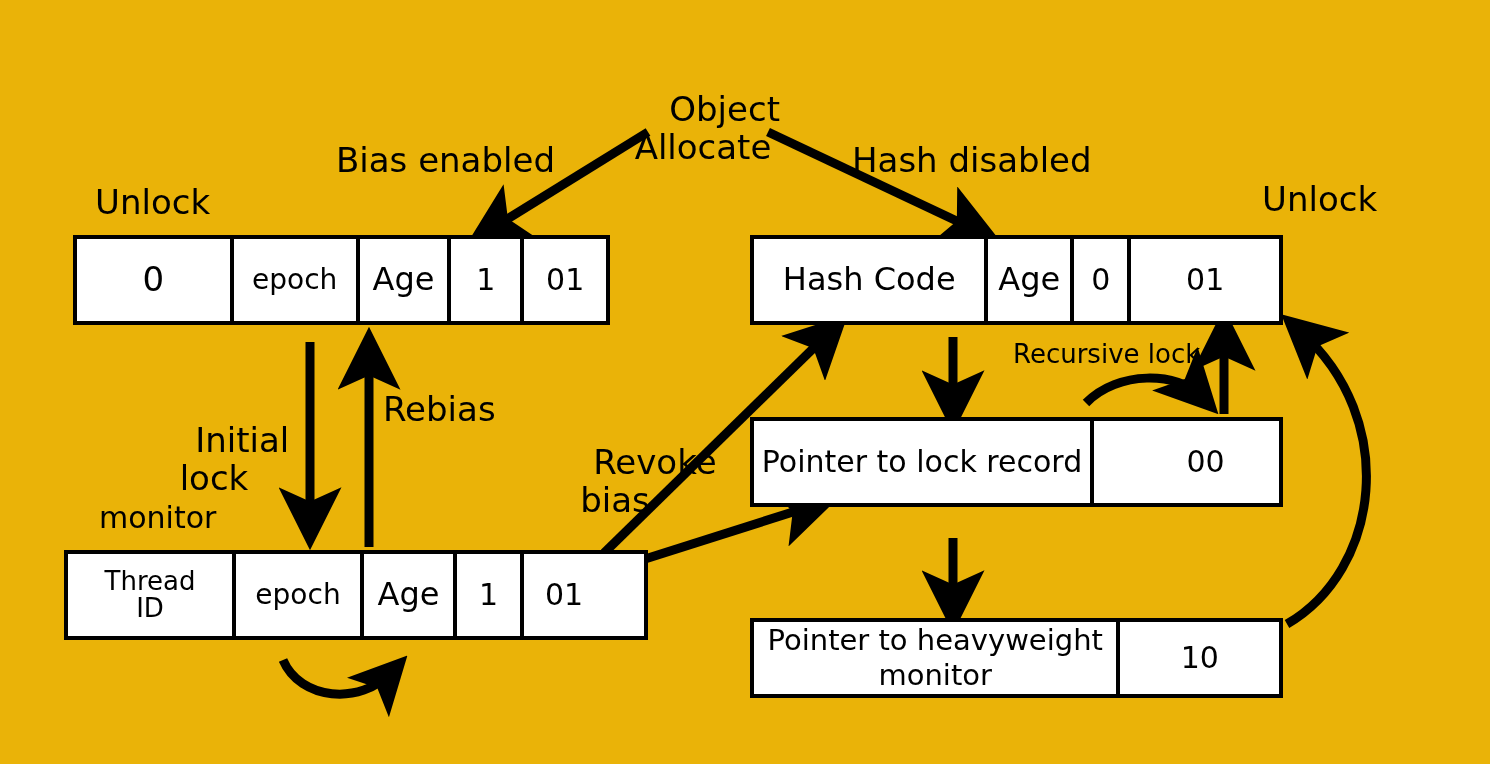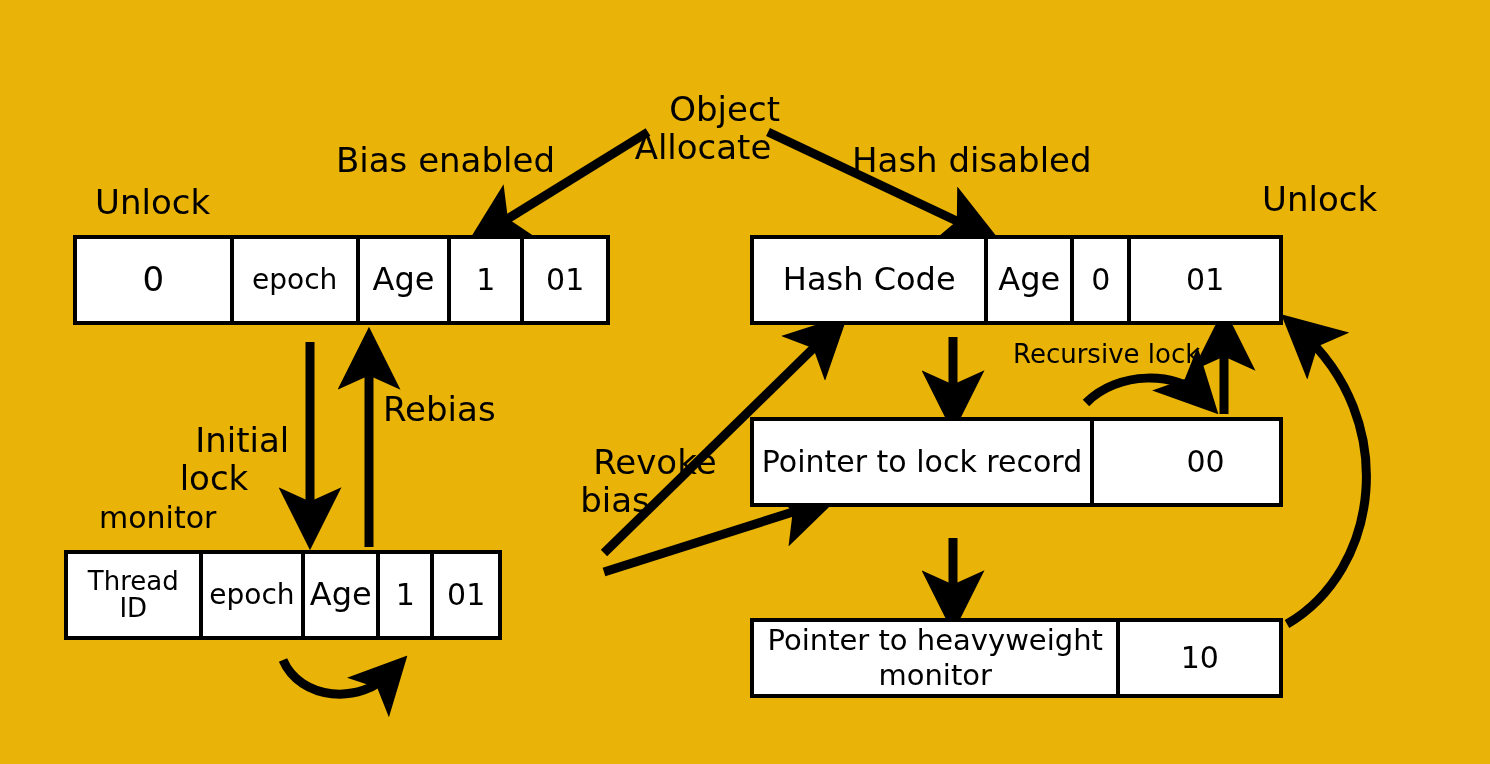--- a/index.html
+++ b/index.html
@@ -152,21 +152,21 @@
 
 
   <div class="wordbox" style="left:73px; top:235px; width:537px; height:90px;">
     <div class="cell f34" style="width:159px;">0</div>
     <div class="cell f28" style="width:128px;">epoch</div>
     <div class="cell f32" style="width:93px; font-size:32px;">Age</div>
     <div class="cell f30" style="width:74px;">1</div>
     <div class="cell f30" style="width:83px;">01</div>
   </div>
 
-  <div class="wordbox" style="left:64px; top:550px; width:438px; height:90px;">
+  <div class="wordbox" style="left:64px; top:550px; width:584px; height:90px;">
     <div class="cell f26" style="width:168px; white-space:pre;">Thread
 ID</div>
     <div class="cell f28" style="width:128px;">epoch</div>
     <div class="cell" style="width:93px; font-size:32px;">Age</div>
     <div class="cell f30" style="width:67px;">1</div>
     <div class="cell f30" style="width:80px;">01</div>
   </div>
 
   <div class="wordbox" style="left:750px; top:235px; width:533px; height:90px;">
     <div class="cell" style="width:238px; font-size:32px;">Hash Code</div>

